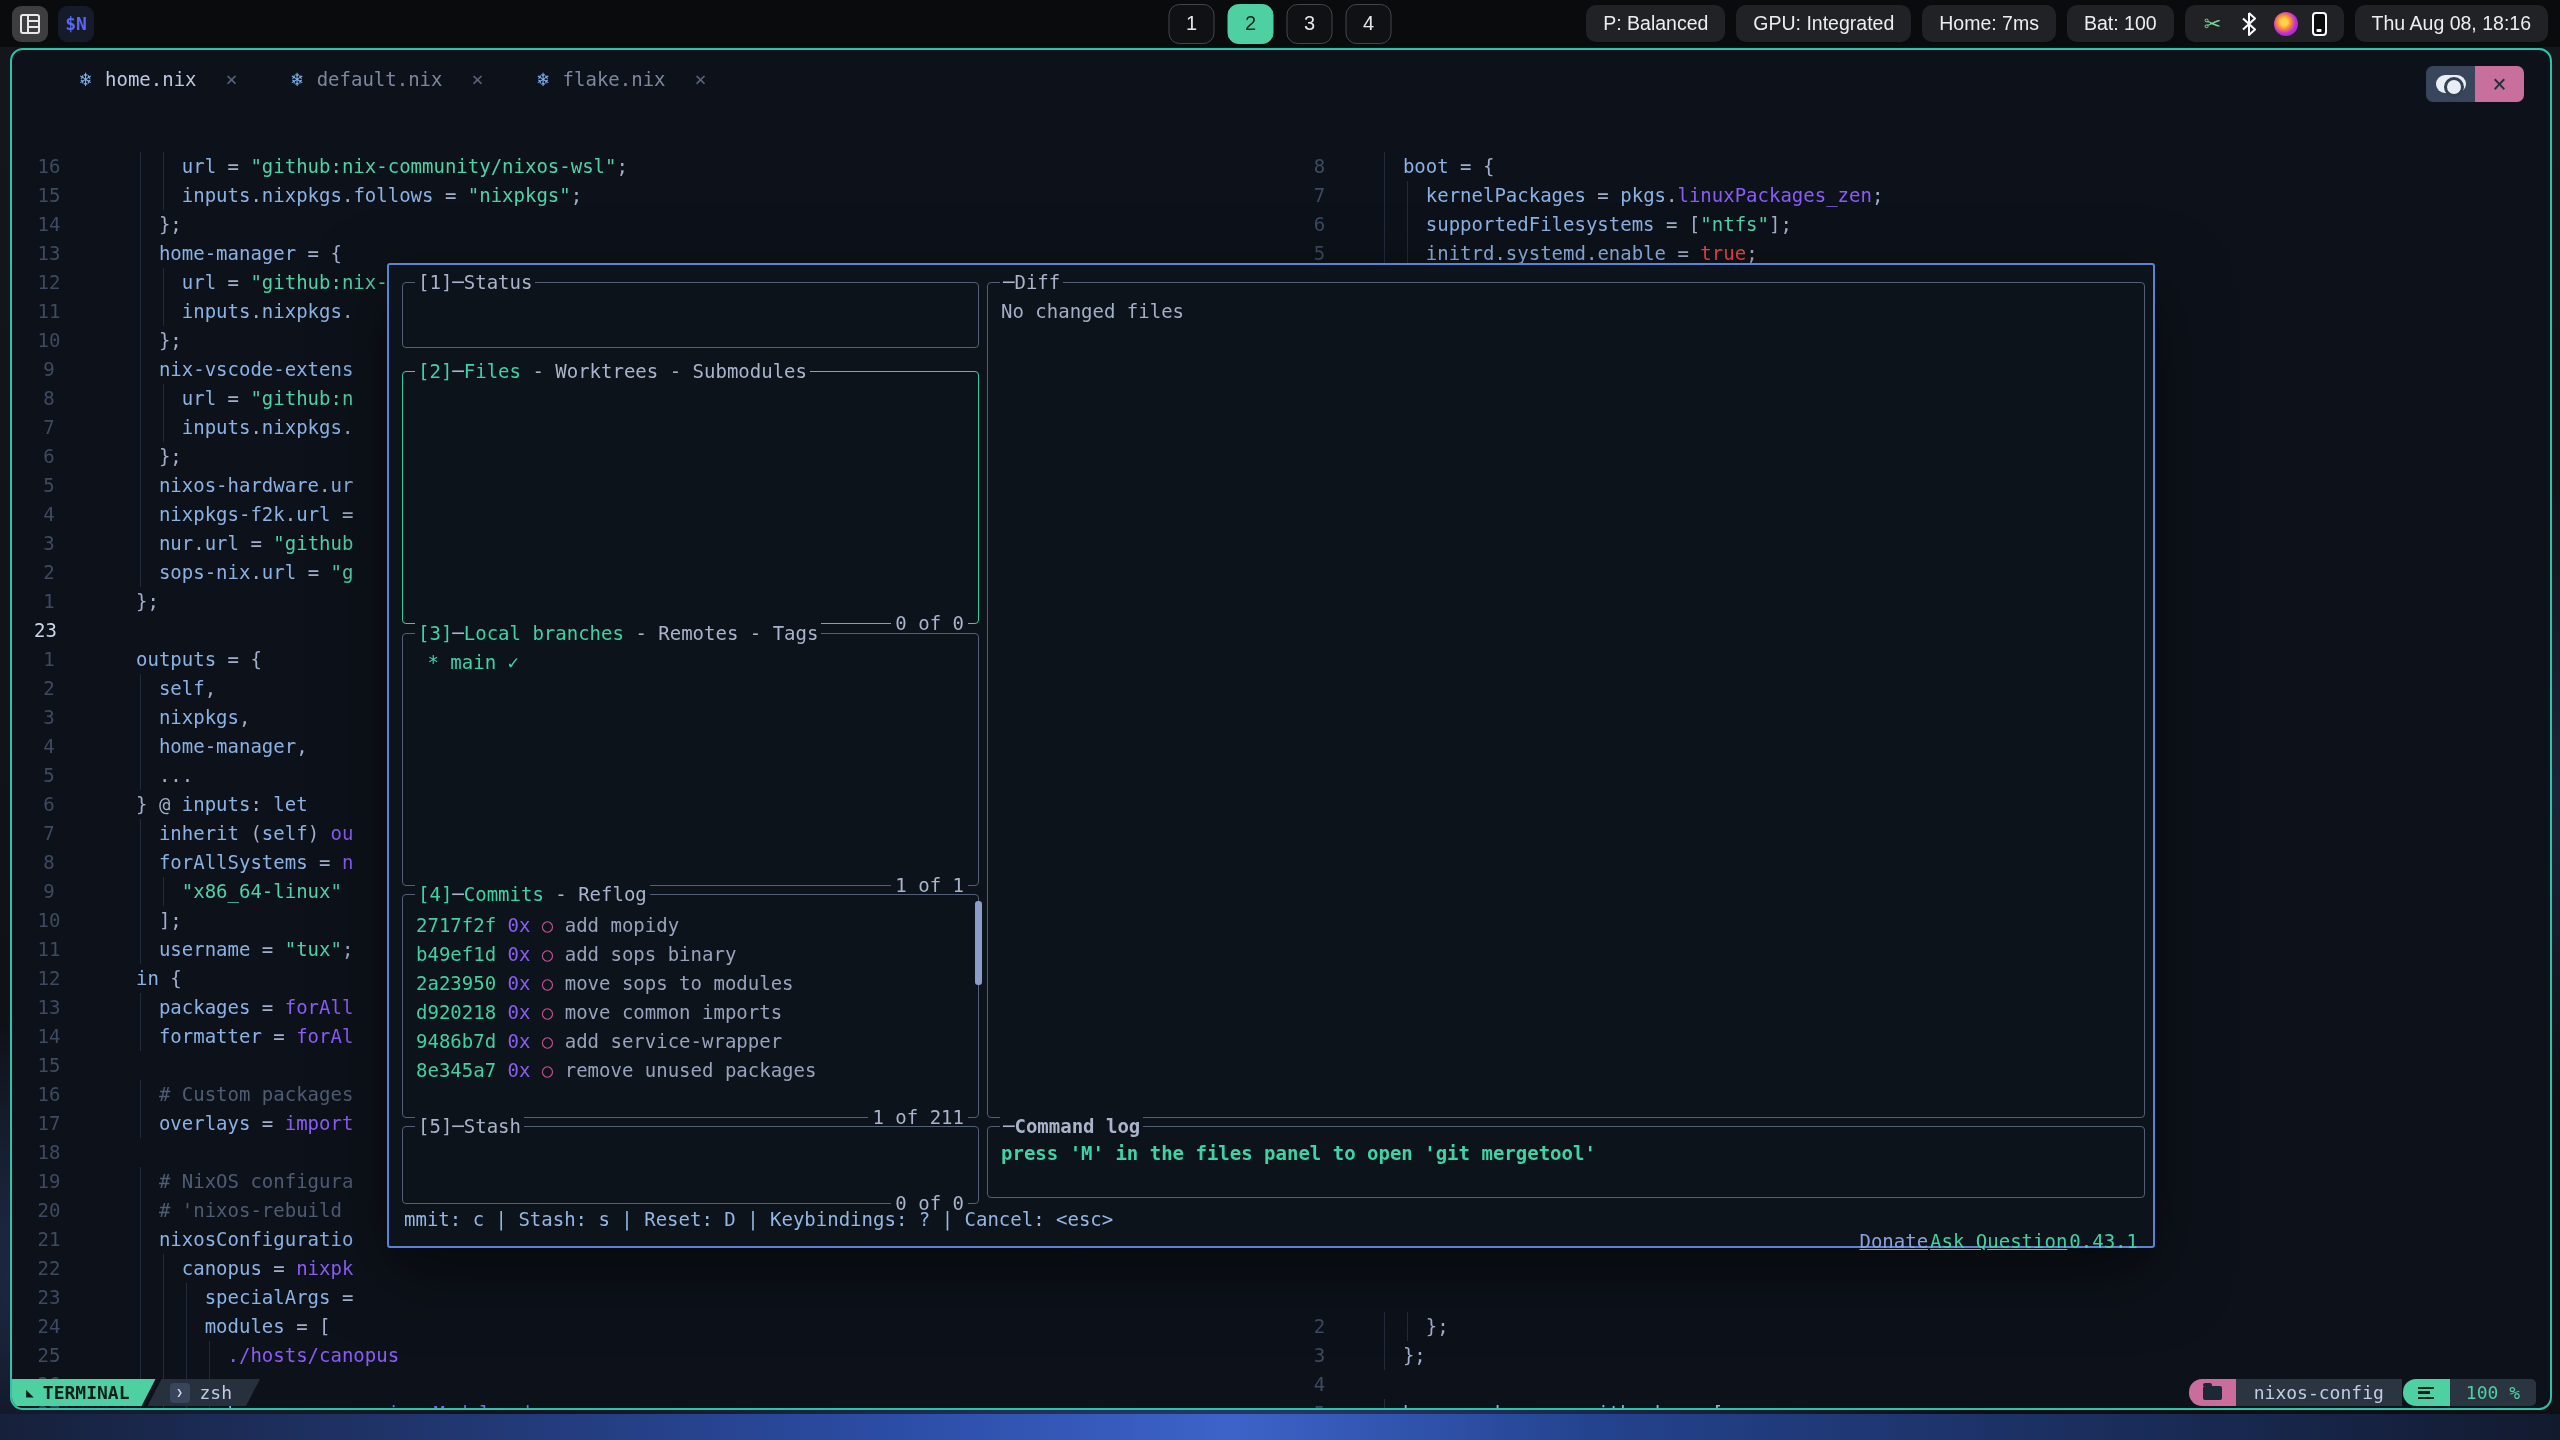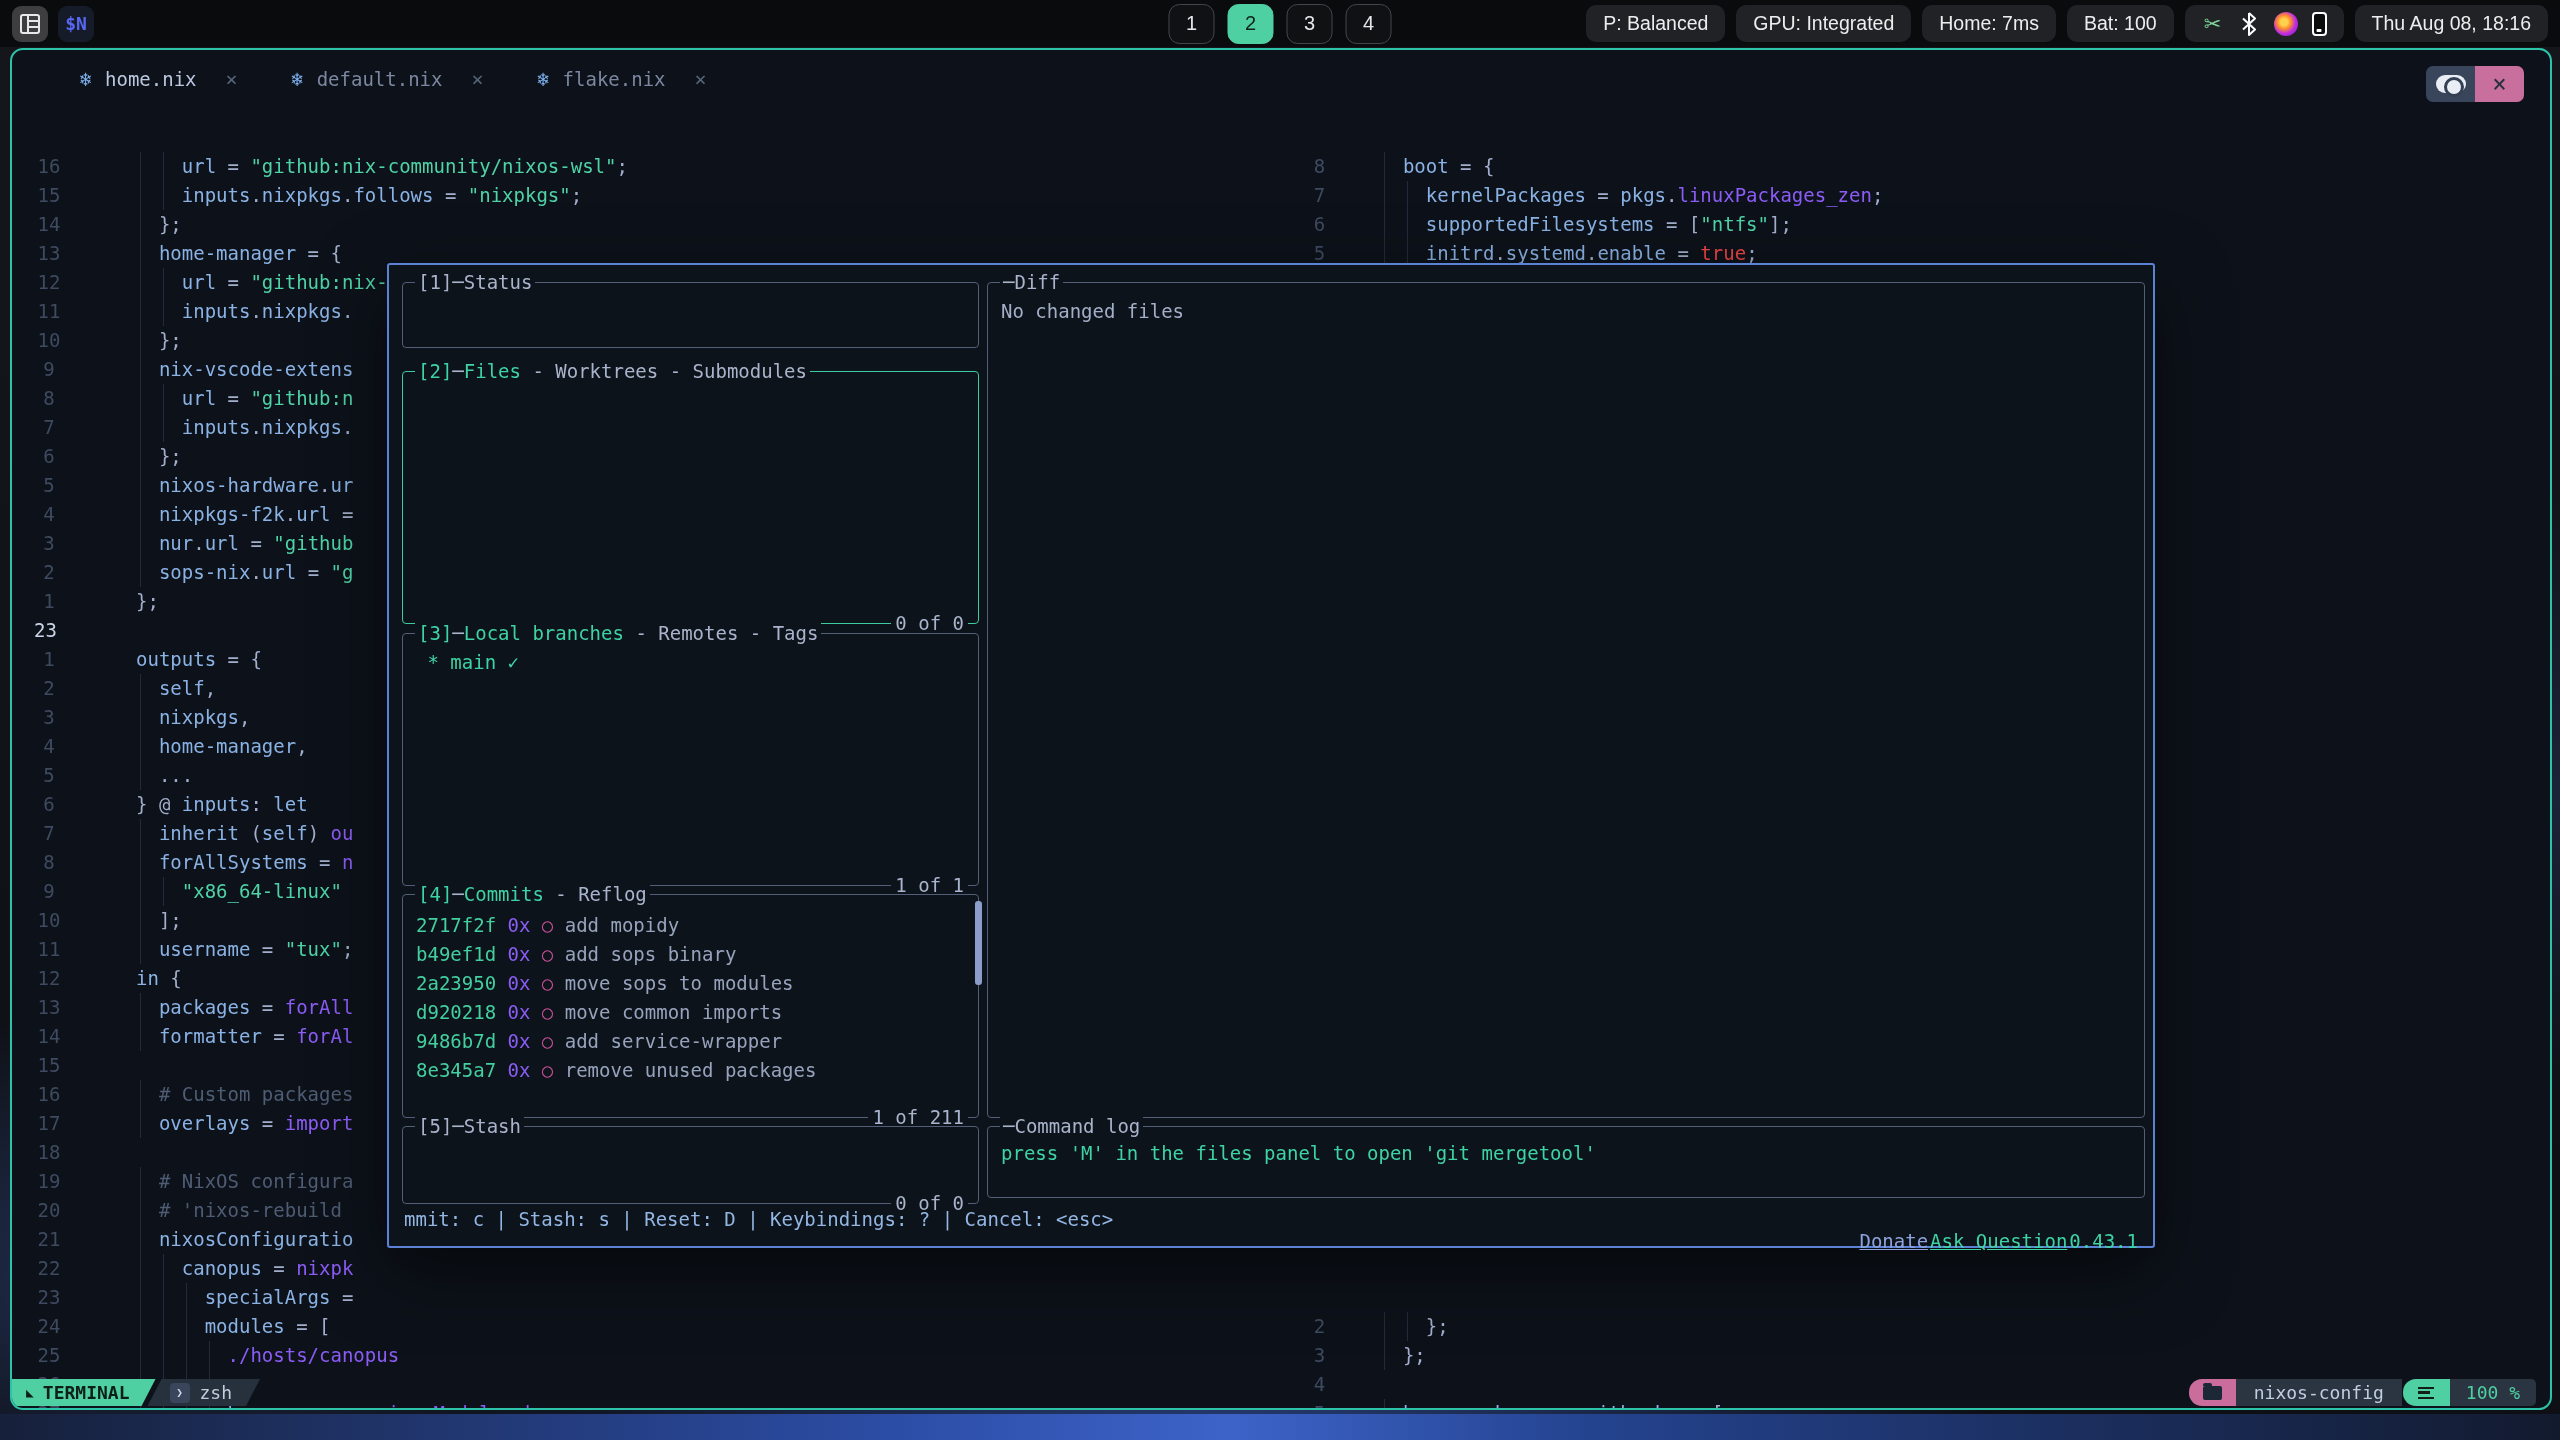--- a/index.html
+++ b/index.html
@@ -275,21 +275,21 @@
     <div class="panel" style="left:13px;top:861px;width:577px;height:78px;">
       <div class="ptitle"><span>[5]</span><span>─</span><span class="sel"></span><span>Stash</span></div>
       <div class="pcount">0 of 0</div>
     </div>
 
     <div class="panel" style="left:598px;top:17px;width:1158px;height:836px;">
       <div class="ptitle"><span>─</span><span>Diff</span></div>
       <div class="pbody lg-diff-text" style="padding-top:14px;">No changed files</div>
     </div>
 
-    <div class="panel" style="left:598px;top:861px;width:1158px;height:72px;">
+    <div class="panel" style="left:598px;top:861px;width:1158px;height:72px;font-weight:bold;">
       <div class="ptitle"><span>─</span><span>Command log</span></div>
       <div class="pbody lg-cmdlog-text" style="padding-top:12px;">press 'M' in the files panel to open 'git mergetool'</div>
     </div>
 
     <div class="keybar">
       <span>mmit: c | Stash: s | Reset: D | Keybindings: ? | Cancel: &lt;esc&gt;</span>
       <span class="links">
         <span class="lnk-donate">Donate</span>
         <span class="lnk-ask">Ask Question</span>
         <span class="lg-version">0.43.1</span>

